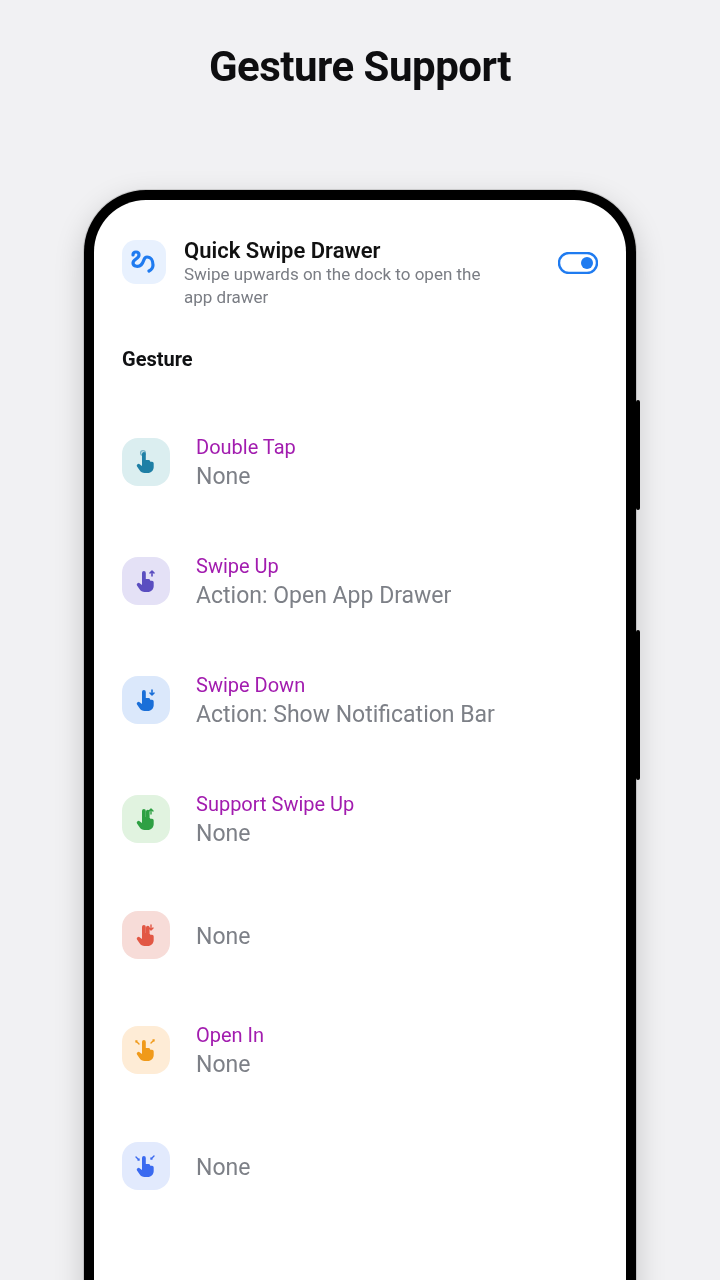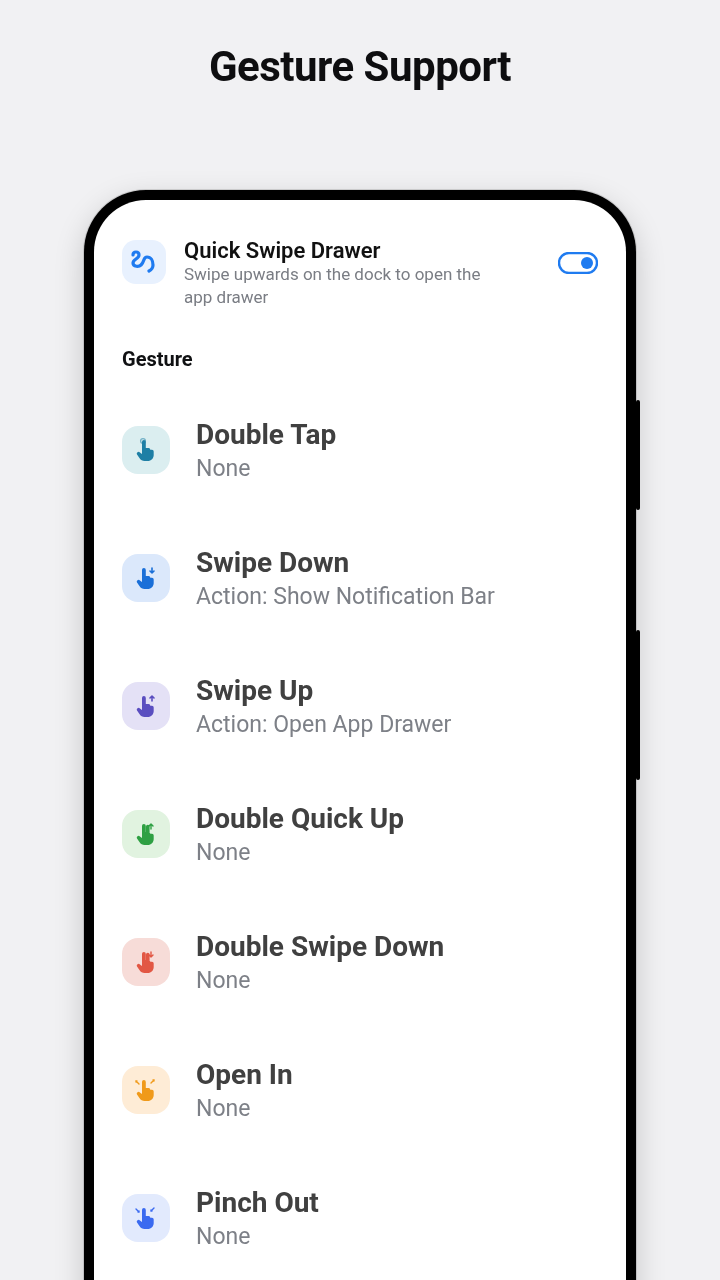--- a/index.html
+++ b/index.html
@@ -52,30 +52,30 @@
     width:44px; height:44px; border-radius:14px; background:#e8f1fe;
     display:flex; align-items:center; justify-content:center; flex:0 0 44px;
     margin-top:2px;
   }
   .feature-text { flex:1; }
   .feature-title { font-size:22px; font-weight:600; color:#111; }
   .feature-sub  { font-size:17px; color:#7a7d84; line-height:1.35; max-width:300px; }
   .toggle { margin-top:14px; margin-left:auto; }
   .toggle svg { display:block; }
 
-  .section-label { font-size:20px; font-weight:700; color:#101113; margin-top:38px; margin-bottom:27px; }
+  .section-label { font-size:20px; font-weight:700; color:#101113; margin-top:38px; margin-bottom:44px; }
 
   .item { display:flex; align-items:center; gap:26px; padding:20px 0 22px; }
   .item + .item { margin-top:22px; }
   .item-icon {
     width:48px; height:48px; border-radius:16px;
     display:flex; align-items:center; justify-content:center; flex:0 0 48px;
   }
   .item-text { flex:1; }
-  .item-title { font-size:28px; font-weight:700; color:#404040; }
+  .item-title { font-size:20px; font-weight:400; color:#a21caf; }
   .item-sub   { font-size:23px; color:#7d8087; margin-top:4px; }
 
   
   .bg-teal   { background:#dbeef0; }
   .bg-violet { background:#e4e1f6; }
   .bg-blue   { background:#dbe8fb; }
   .bg-green  { background:#e1f3e0; }
   .bg-red    { background:#f7dcd8; }
   .bg-orange { background:#feecd6; }
   .bg-lblue  { background:#e2eafd; }
@@ -127,92 +127,91 @@
 
   </svg>
               </span>
     </div>
     <div class="item-text">
       <div class="item-title">Double Tap</div>
       <div class="item-sub">None</div>
     </div>
           </div>
           <div class="item">
+    <div class="item-icon bg-violet">
+      <span class="hand">
+                <svg viewBox="0 0 28 28">
+    <path d="M20 4 L20 9 M18 6 L20 4 L22 6" stroke="#5a4ec0" stroke-width="1.6" fill="none" stroke-linecap="round" stroke-linejoin="round"></path>
+    <path d="M10 13 V6 a1.9 1.9 0 0 1 3.8 0 V12
+             L16.6 12 a1.7 1.7 0 0 1 1.7 1.7
+             L20 13.7 a1.7 1.7 0 0 1 1.7 1.7 V19
+             c0 3.4 -2.6 6 -6 6 h-3.2 c-2 0 -3.8 -1 -4.9 -2.7 L5 18.6
+             a1.8 1.8 0 0 1 2.9 -2.1 L10 18 Z" fill="#5a4ec0"></path>
+
+  </svg>
+              </span>
+    </div>
+    <div class="item-text">
+      <div class="item-title">Swipe Up</div>
+      <div class="item-sub">Action: Open App Drawer</div>
+    </div>
+          </div>
+          <div class="item">
     <div class="item-icon bg-blue">
       <span class="hand">
                 <svg viewBox="0 0 28 28">
     <path d="M20 4 L20 9 M18 7 L20 9 L22 7" stroke="#1a6fd8" stroke-width="1.6" fill="none" stroke-linecap="round" stroke-linejoin="round"></path>
     <path d="M10 13 V6 a1.9 1.9 0 0 1 3.8 0 V12
              L16.6 12 a1.7 1.7 0 0 1 1.7 1.7
              L20 13.7 a1.7 1.7 0 0 1 1.7 1.7 V19
              c0 3.4 -2.6 6 -6 6 h-3.2 c-2 0 -3.8 -1 -4.9 -2.7 L5 18.6
              a1.8 1.8 0 0 1 2.9 -2.1 L10 18 Z" fill="#1a6fd8"></path>
 
   </svg>
               </span>
     </div>
     <div class="item-text">
       <div class="item-title">Swipe Down</div>
       <div class="item-sub">Action: Show Notification Bar</div>
     </div>
           </div>
           <div class="item">
-    <div class="item-icon bg-violet">
-      <span class="hand">
-                <svg viewBox="0 0 28 28">
-    <path d="M20 4 L20 9 M18 6 L20 4 L22 6" stroke="#5a4ec0" stroke-width="1.6" fill="none" stroke-linecap="round" stroke-linejoin="round"></path>
-    <path d="M10 13 V6 a1.9 1.9 0 0 1 3.8 0 V12
-             L16.6 12 a1.7 1.7 0 0 1 1.7 1.7
-             L20 13.7 a1.7 1.7 0 0 1 1.7 1.7 V19
-             c0 3.4 -2.6 6 -6 6 h-3.2 c-2 0 -3.8 -1 -4.9 -2.7 L5 18.6
-             a1.8 1.8 0 0 1 2.9 -2.1 L10 18 Z" fill="#5a4ec0"></path>
-
-  </svg>
-              </span>
-    </div>
-    <div class="item-text">
-      <div class="item-title">Swipe Up</div>
-      <div class="item-sub">Action: Open App Drawer</div>
-    </div>
-          </div>
-          <div class="item">
     <div class="item-icon bg-green">
       <span class="hand">
                 <svg viewBox="0 0 28 28">
     <path d="M19 4 L19 9 M17 6 L19 4 L21 6" stroke="#2ea043" stroke-width="1.4" fill="none" stroke-linecap="round" stroke-linejoin="round"></path>
     <path d="M10 13 V6 a1.9 1.9 0 0 1 3.8 0 V12
              L16.6 12 a1.7 1.7 0 0 1 1.7 1.7
              L20 13.7 a1.7 1.7 0 0 1 1.7 1.7 V19
              c0 3.4 -2.6 6 -6 6 h-3.2 c-2 0 -3.8 -1 -4.9 -2.7 L5 18.6
              a1.8 1.8 0 0 1 2.9 -2.1 L10 18 Z" fill="#2ea043"></path>
     <path d="M14 12 V6.5 a1.8 1.8 0 0 1 3.6 0 V12" fill="#2ea043"></path>
   </svg>
               </span>
     </div>
     <div class="item-text">
-      <div class="item-title">Double Quick Up</div>
+      <div class="item-title">Support Swipe Up</div>
       <div class="item-sub">None</div>
     </div>
           </div>
           <div class="item">
     <div class="item-icon bg-red">
       <span class="hand">
                 <svg viewBox="0 0 28 28">
     <path d="M19 4 L19 9 M17 7 L19 9 L21 7" stroke="#e25744" stroke-width="1.4" fill="none" stroke-linecap="round" stroke-linejoin="round"></path>
     <path d="M10 13 V6 a1.9 1.9 0 0 1 3.8 0 V12
              L16.6 12 a1.7 1.7 0 0 1 1.7 1.7
              L20 13.7 a1.7 1.7 0 0 1 1.7 1.7 V19
              c0 3.4 -2.6 6 -6 6 h-3.2 c-2 0 -3.8 -1 -4.9 -2.7 L5 18.6
              a1.8 1.8 0 0 1 2.9 -2.1 L10 18 Z" fill="#e25744"></path>
     <path d="M14 12 V6.5 a1.8 1.8 0 0 1 3.6 0 V12" fill="#e25744"></path>
   </svg>
               </span>
     </div>
     <div class="item-text">
-      <div class="item-title">Double Swipe Down</div>
       <div class="item-sub">None</div>
     </div>
           </div>
           <div class="item">
     <div class="item-icon bg-orange">
       <span class="hand">
                 <svg viewBox="0 0 28 28">
     <path d="M4 5 L7 8 M5 5 L4 5 L4 6" stroke="#f09a1a" stroke-width="1.4" fill="none" stroke-linecap="round"></path>
               <path d="M22 4 L19 7 M21 4 L22 4 L22 5" stroke="#f09a1a" stroke-width="1.4" fill="none" stroke-linecap="round"></path>
     <path d="M10 13 V6 a1.9 1.9 0 0 1 3.8 0 V12
@@ -238,21 +237,20 @@
     <path d="M10 13 V6 a1.9 1.9 0 0 1 3.8 0 V12
              L16.6 12 a1.7 1.7 0 0 1 1.7 1.7
              L20 13.7 a1.7 1.7 0 0 1 1.7 1.7 V19
              c0 3.4 -2.6 6 -6 6 h-3.2 c-2 0 -3.8 -1 -4.9 -2.7 L5 18.6
              a1.8 1.8 0 0 1 2.9 -2.1 L10 18 Z" fill="#3a6af0"></path>
 
   </svg>
               </span>
     </div>
     <div class="item-text">
-      <div class="item-title">Pinch Out</div>
       <div class="item-sub">None</div>
     </div>
           </div>
         </div>
 
     </div>
   </div>
 </div>
 
 </body></html>

